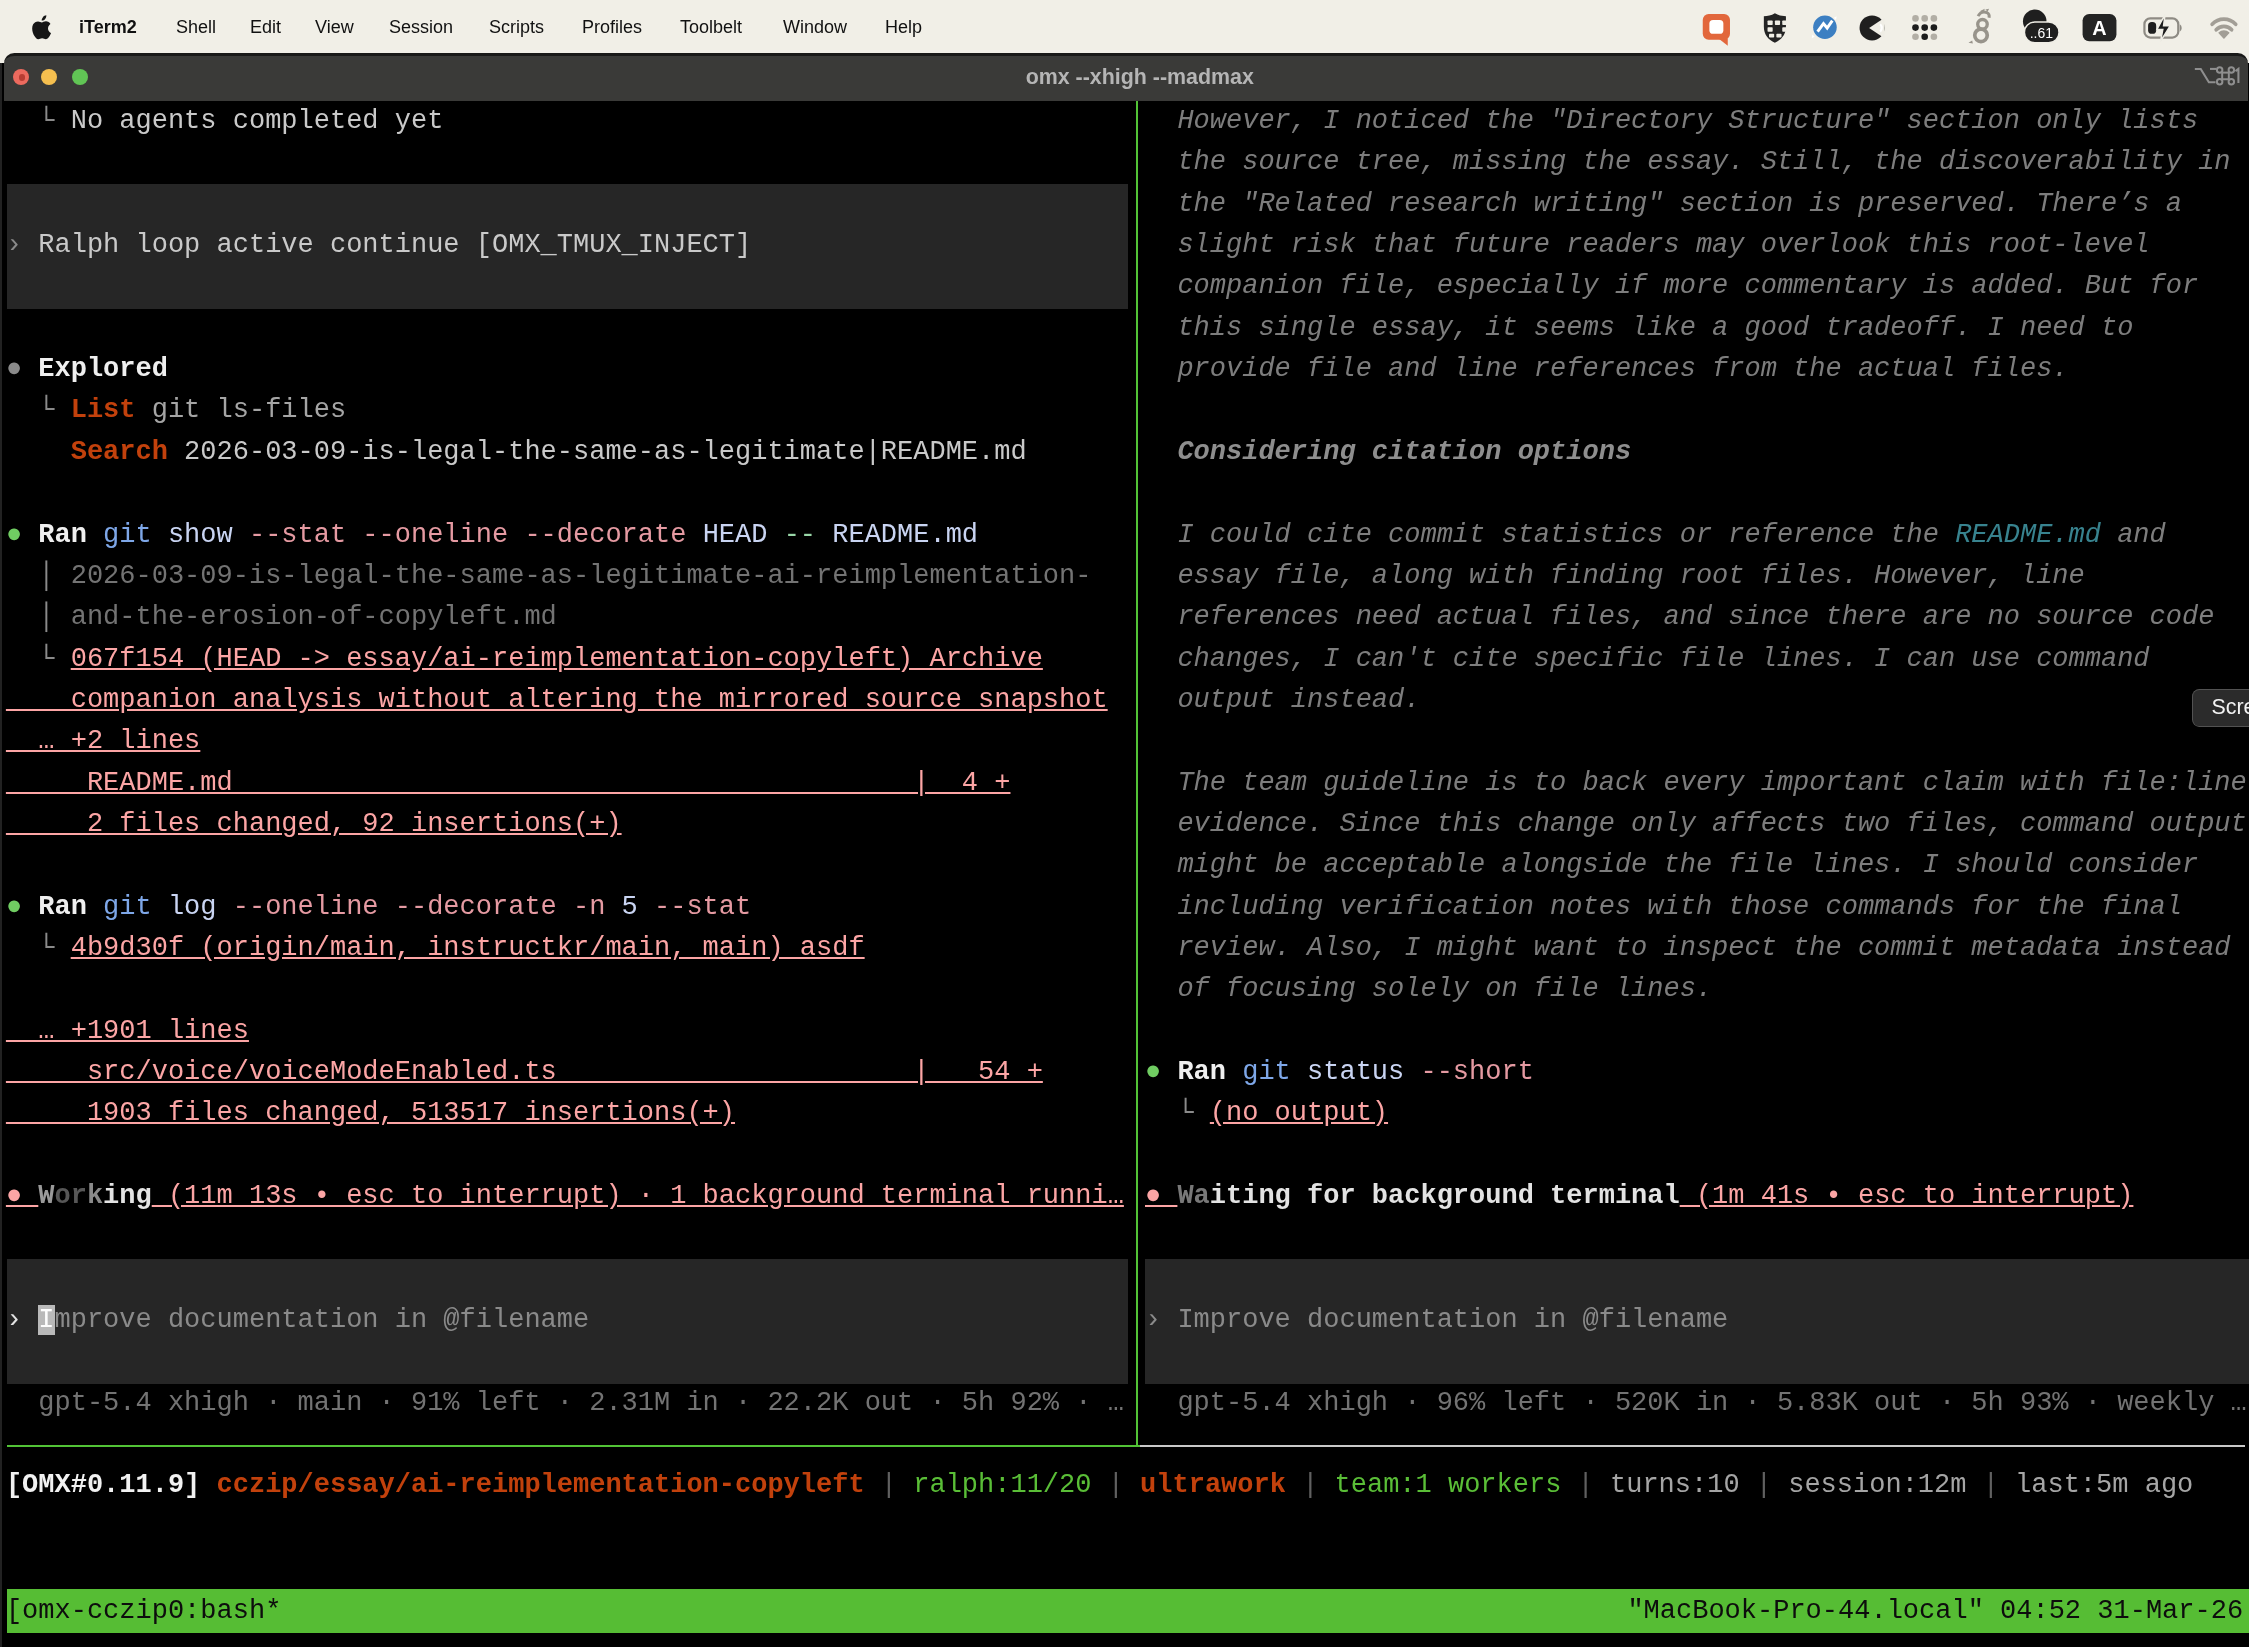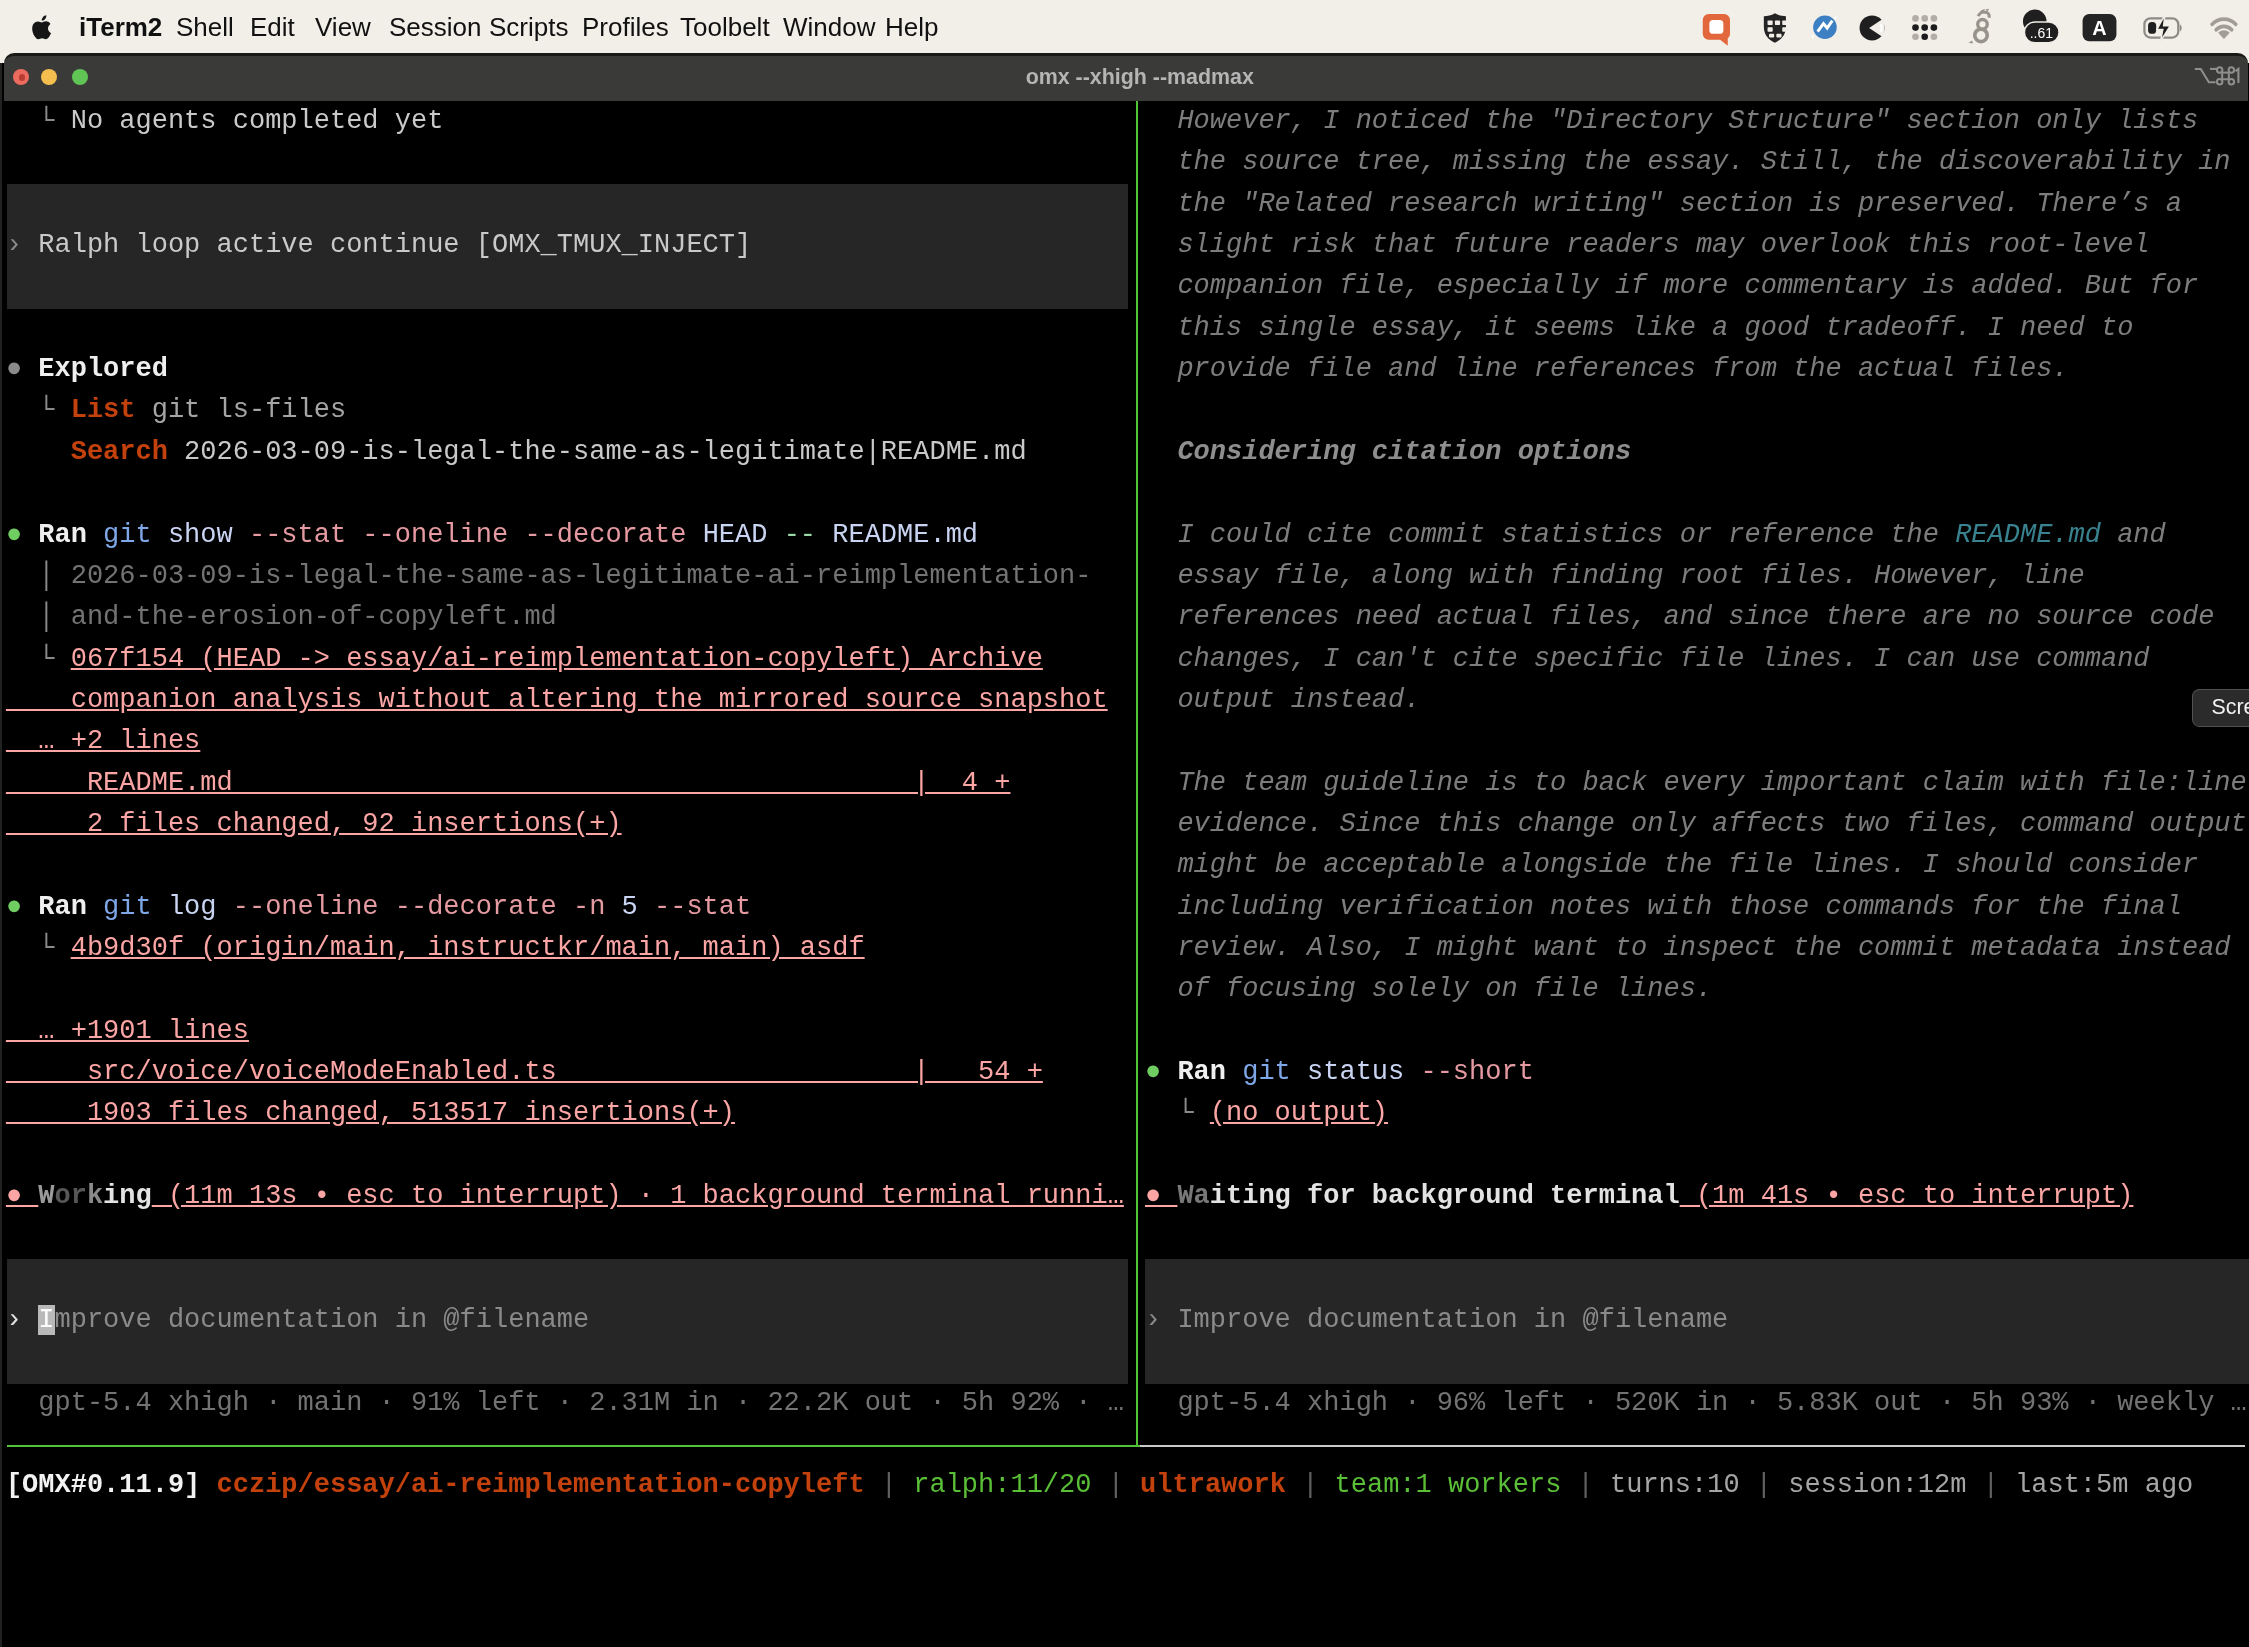--- a/index.html
+++ b/index.html
@@ -29,21 +29,21 @@
 .ph  { color:#8a8a8a; }
 .wt  { color:#e3e3e3; }
 .cur { background:#b9b9b9; color:#fdfdfd; }
 .sh1 { color:#9a9a9a; font-weight:700; }
 .sh2 { color:#575757; font-weight:700; }
 .sh2b{ color:#787878; font-weight:700; }
 .sh3 { color:#8a8a8a; font-weight:700; }
 .sh4 { color:#e3e3e3; font-weight:700; }
 #menubar { position:absolute; left:0; top:0; width:2250px; height:53px; background:#f1efe7; }
 .mi { position:absolute; top:0; height:53px; line-height:55px; font-family:"Liberation Sans",sans-serif;
-  font-size:26px; color:#111; }
+  font-size:18px; color:#111; }
 .mb { font-weight:700; }
 .apl { position:absolute; left:32px; top:14.8px; }
 .mbicons { position:absolute; right:0; top:0; }
 #titlebar { position:absolute; left:4.4px; top:53px; width:2244px; height:48px; background:#3a3a38;
   border-radius:10.3px 10.3px 0 0; border-top:3px solid #191918; }
 .tl { position:absolute; top:69px; width:16px; height:16px; border-radius:50%; }
 #title { position:absolute; left:14.8px; top:53px; width:2250px; height:48px; text-align:center;
   font:700 21.4px/48px "Liberation Sans",sans-serif; color:#b5b5b5; }
 .oc1 { position:absolute; left:2194px; top:63px; }
 #divider { position:absolute; left:1136px; top:101px; width:2.2px; height:1346px; background:#52c336; }
@@ -105,20 +105,24 @@
 <div class="row" style="left:1145px;top:845px;"><span class="it">  might be acceptable alongside the file lines. I should consider</span></div>
 <div class="row" style="left:1145px;top:887px;"><span class="it">  including verification notes with those commands for the final</span></div>
 <div class="row" style="left:1145px;top:928px;"><span class="it">  review. Also, I might want to inspect the commit metadata instead</span></div>
 <div class="row" style="left:1145px;top:969px;"><span class="it">  of focusing solely on file lines.</span></div>
 <div class="row" style="left:1145px;top:1052px;"><span class="gb">● </span><span class="b">Ran</span> <span class="blu">git</span> <span class="lav">status</span> <span class="pk">--short</span></div>
 <div class="row" style="left:1145px;top:1093px;"><span class="tr">  └ </span><span class="gy">(no output)</span></div>
 <div class="row" style="left:1145px;top:1176px;"><span class="gy">● </span><span class="sh2b">Wa</span><span class="sh4">iting for background terminal</span><span class="gy"> (1m 41s • esc to interrupt)</span></div>
 <div class="row" style="left:1145px;top:1300px;"><span class="ph">› Improve documentation in @filename</span></div>
 <div class="row" style="left:1145px;top:1383px;"><span class="dim">  gpt-5.4 xhigh · 96% left · 520K in · 5.83K out · 5h 93% · weekly …</span></div>
 <div class="row" style="left:5.9px;top:1465px;"><span class="b2">[OMX#0.11.9]</span> <span class="cy">cczip/essay/ai-reimplementation-copyleft</span> <span class="pipe">|</span> <span class="grn">ralph:11/20</span> <span class="pipe">|</span> <span class="cy">ultrawork</span> <span class="pipe">|</span> <span class="grn">team:1 workers</span> <span class="pipe">|</span> <span class="g2">turns:10</span> <span class="pipe">|</span> <span class="g2">session:12m</span> <span class="pipe">|</span> <span class="g2">last:5m ago</span></div>
+  <div id="tmux">
+    <div class="row" style="left:-1.5px;top:1.5px;color:#0d0d0d">[omx-cczip0:bash*</div>
+    <div class="row" style="left:1620px;top:1.5px;color:#0d0d0d">"MacBook-Pro-44.local" 04:52 31-Mar-26</div>
+  </div>
   <div id="tooltip">Scre</div>
   <div style="position:absolute;left:0;top:53px;width:2250px;height:10.3px;background:#f1efe7"></div>
   <div id="menubar">
     <svg class="apl" width="20.7" height="25" viewBox="0 0 28 34">
 <path fill="#161616" d="M19.3 8.6c-2.6-.2-4.8 1.5-6 1.5-1.2 0-3.2-1.4-5.2-1.4C5.4 8.8 2.9 10.3 1.5 12.7c-2.8 4.9-.7 12.2 2 16.2 1.3 2 2.9 4.1 5 4 2-.1 2.8-1.3 5.2-1.3 2.4 0 3.1 1.3 5.2 1.3 2.2 0 3.5-2 4.8-3.9 1.5-2.2 2.1-4.4 2.2-4.5-.1 0-4.2-1.6-4.2-6.4 0-4 3.3-5.9 3.4-6-1.9-2.7-4.7-3.4-5.8-3.5zM17.8 5.4c1.1-1.3 1.8-3.1 1.6-4.9-1.6.1-3.5 1-4.6 2.4-1 1.1-1.9 3-1.7 4.7 1.8.2 3.6-.9 4.7-2.2z"></path>
       </svg>
 <div class="mi mb" style="left:79px">iTerm2</div>
 <div class="mi" style="left:176px">Shell</div>
 <div class="mi" style="left:250px">Edit</div>
 <div class="mi" style="left:315px">View</div>

